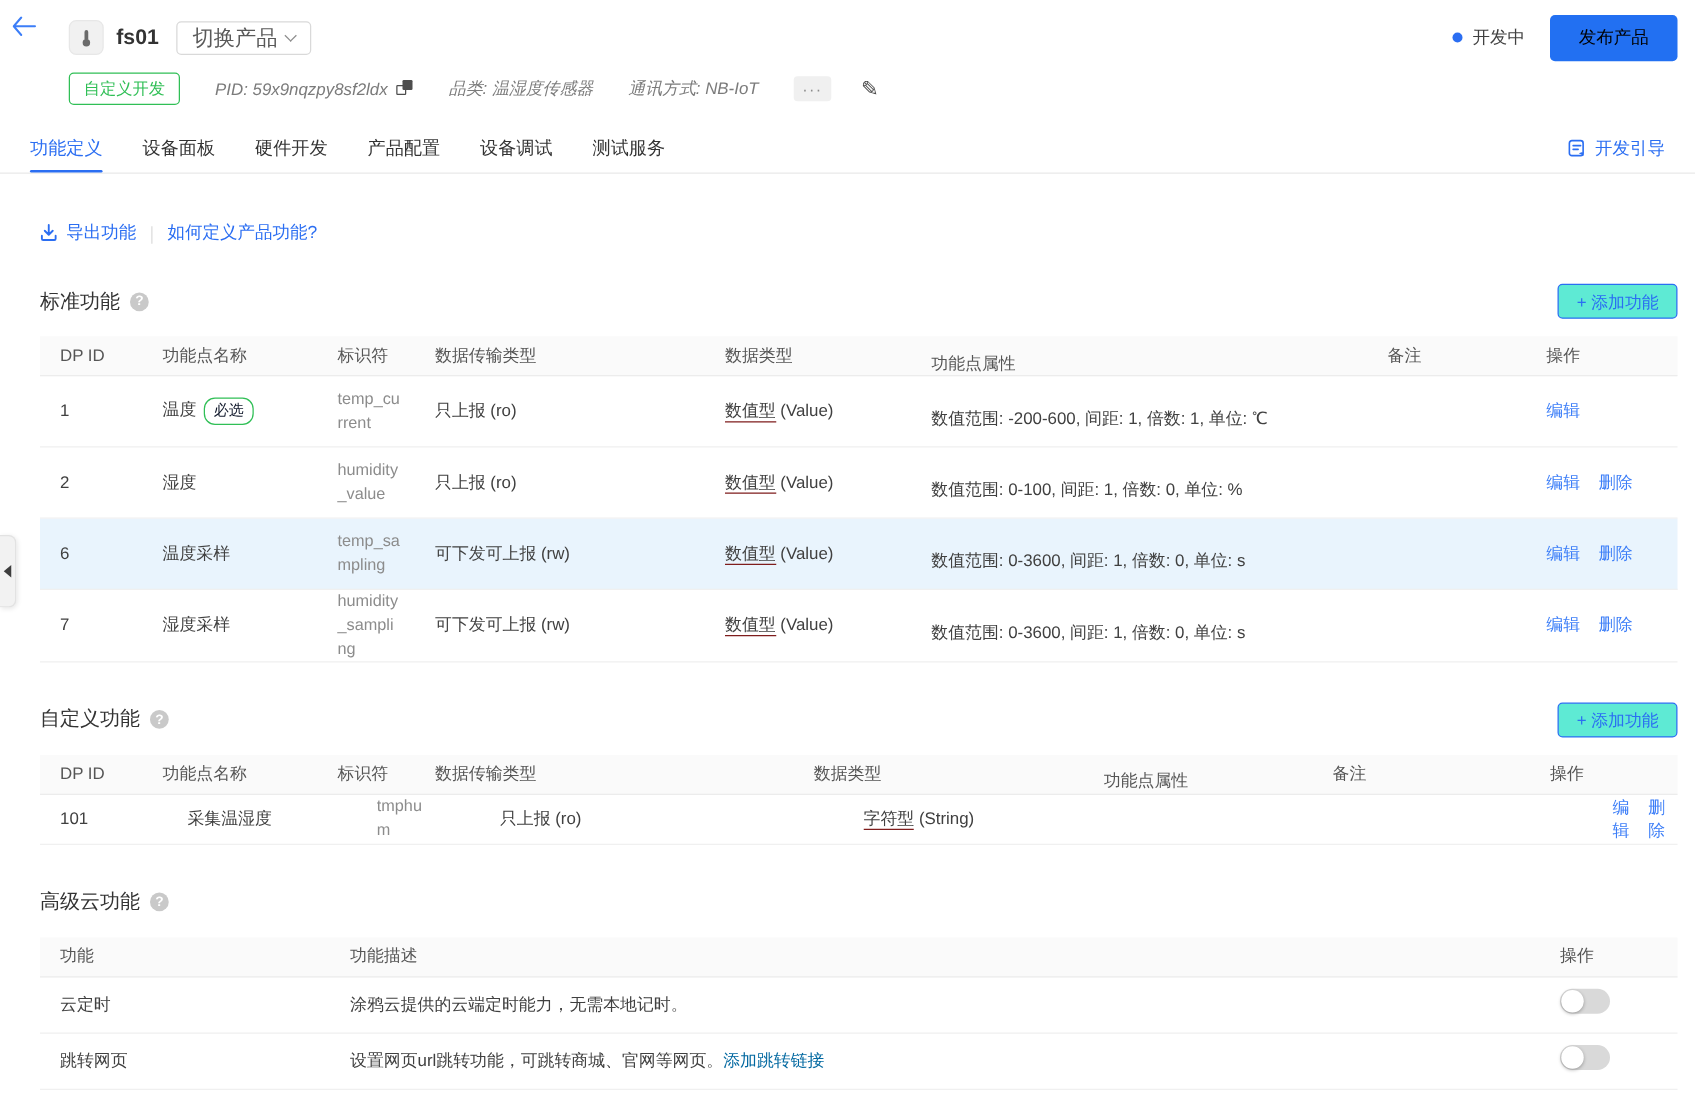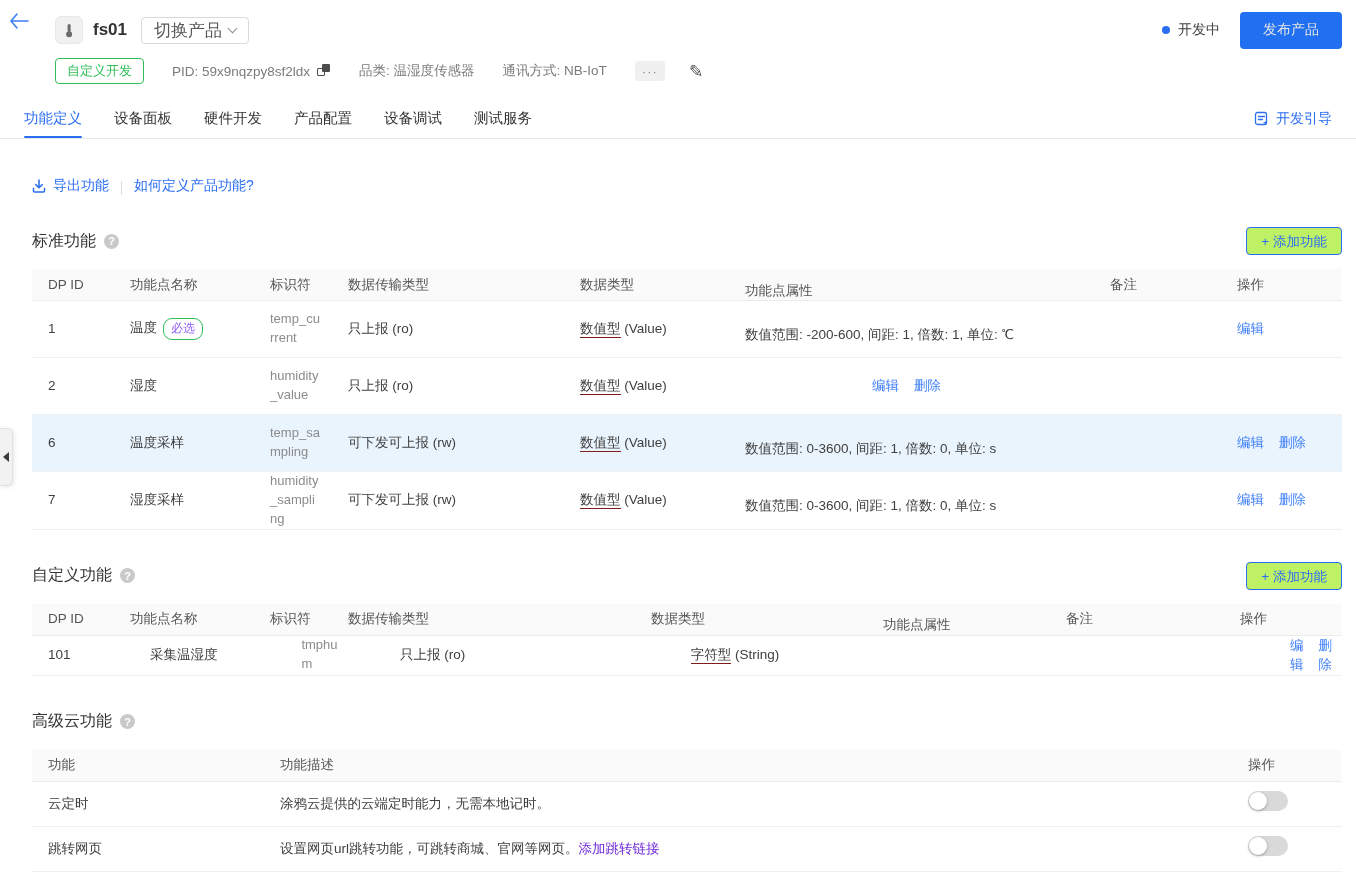--- a/index.html
+++ b/index.html
@@ -24,28 +24,28 @@
                justify-content: center; margin-right: 10px; }
   .prod-name { font-size: 17px; font-weight: bold; color: #333; margin-right: 14px; }
   .switch-btn { border: 1px solid #d9d9d9; background: #fff; border-radius: 4px;
                 height: 27px; padding: 0 12px; font-size: 17px; color: #595959;
                 display: flex; align-items: center; gap: 7px; }
   .caret { width: 7px; height: 7px; border-right: 1.5px solid #8c8c8c;
            border-bottom: 1.5px solid #8c8c8c; transform: rotate(45deg); margin-top: -4px; }
   .header-right { margin-left: auto; display: flex; align-items: center; }
   .status-dot { width: 8px; height: 8px; border-radius: 50%; background: #2b6ef2; margin-right: 8px; }
   .status-text { color: #404040; font-size: 14px; margin-right: 20px; }
-  .publish-btn { background: #2270f2; color: #e5e5e5; border: none; border-radius: 4px;
+  .publish-btn { background: #2270f2; color: #000000; border: none; border-radius: 4px;
                  height: 37px; padding: 0 23px; font-size: 14px; }
 
   .meta-row { display: flex; align-items: center; margin-top: 13px; height: 24px; }
   .tag-green { border: 1px solid #30bf56; color: #30bf56; border-radius: 4px;
                font-size: 13px; padding: 3px 11px; margin-right: 28px; }
   .meta-item { color: #7b7b7b; font-size: 13.5px; display: flex; align-items: flex-start;
-               gap: 7px; margin-right: 28px; }
+               gap: 7px; margin-right: 28px; font-style: italic; }
   .copy-icon { position: relative; width: 14px; height: 14px; display: inline-block; cursor: pointer; }
   .copy-icon .sq1 { position: absolute; left: 0; top: 4px; width: 8px; height: 8px;
                     border: 1.5px solid #4d4d4d; border-radius: 1px; background: #fff; }
   .copy-icon .sq2 { position: absolute; left: 5px; top: 0; width: 8px; height: 8px;
                     background: #4d4d4d; border-radius: 1px; }
   .more-btn { background: #f0f0f0; border: none; border-radius: 3px; height: 20px;
               padding: 0 7px; color: #8c8c8c; font-size: 13px; letter-spacing: 1px; margin-right: 24px; }
   .edit-pencil { color: #4d4d4d; font-size: 17px; cursor: pointer; }
 
   
@@ -65,21 +65,21 @@
   .tool-link { color: #2b6ef2; font-size: 14px; display: flex; align-items: center; gap: 7px; }
   .vdiv { width: 1px; height: 14px; background: #dcdcdc; }
 
   
   .section { margin: 0 14px 0 32px; }
   .section-head { display: flex; align-items: center; margin-top: 32px; margin-bottom: 14px; height: 28px; }
   .section-title { font-size: 16px; color: #333; }
   .help-icon { width: 15px; height: 15px; border-radius: 50%; background: #c9c9c9;
                color: #fff; font-size: 11px; font-weight: bold; display: flex;
                align-items: center; justify-content: center; margin-left: 8px; }
-  .add-btn { margin-left: auto; border: 1px solid #2b6ef2; color: #2b6ef2; background: #bef264;
+  .add-btn { margin-left: auto; border: 1px solid #2b6ef2; color: #2b6ef2; background: #5eead4;
              border-radius: 4px; height: 28px; padding: 5px 14px; font-size: 13.5px; }
 
   .thead { display: flex; background: #fafafa; height: 32px; align-items: center;
            border-bottom: 1px solid #ececec; color: #555; }
   .thead .cell { font-size: 13.5px; color: #555; }
   .trow { display: flex; align-items: center; border-bottom: 1px solid #f0f0f0; min-height: 57px; }
   .trow.highlight { background: #e9f4fd; }
   .cell { padding: 0 10px 0 16px; font-size: 13.5px; color: #404040; line-height: 1.45; }
 
   .col-dpid { width: 82px; }
@@ -92,29 +92,29 @@
   .col-remark { width: 127px; }
   .col-ops { flex: 1; display: flex; gap: 15px; }
 
   .tbl-custom .col-transfer { width: 303px; }
   .tbl-custom .col-dtype { width: 232px; }
   .tbl-custom .col-props { width: 183px; }
   .tbl-custom .col-remark { width: 174px; }
   .tbl-custom .trow { min-height: 39px; gap: 28px; }
 
   .term { border-bottom: 1px solid #7f1d1d; padding-bottom: 1px; }
-  .req-tag { border: 1px solid #30bf56; color: #8b5cf6; border-radius: 9px;
+  .req-tag { border: 1px solid #30bf56; color: #0f172a; border-radius: 9px;
              font-size: 12px; padding: 1px 7px; margin-left: 6px; white-space: nowrap; }
   .op-link { color: #3c7ef8; font-size: 13.5px; }
 
   .c3-name { width: 232px; }
   .c3-desc { flex: 1; }
   .c3-ops { width: 110px; }
   .trow-cloud { height: 45px; display: flex; align-items: center; border-bottom: 1px solid #f0f0f0; }
-  .desc-link { color: #6d28d9; }
+  .desc-link { color: #0369a1; }
 
   .toggle { width: 40px; height: 20px; border-radius: 10px; background: #d9d9d9;
             position: relative; display: inline-block; cursor: pointer; }
   .toggle .knob { position: absolute; left: 1px; top: 1px; width: 18px; height: 18px;
                   border-radius: 50%; background: #fff; box-shadow: 0 1px 3px rgba(0,0,0,.3); }
 
   
   .drawer-handle { position: absolute; left: 0; top: 428px; width: 13px; height: 58px;
                    background: #f2f2f2; border: 1px solid #e2e2e2; border-left: none;
                    border-radius: 0 6px 6px 0; display: flex; align-items: center;
@@ -227,20 +227,21 @@
             <a class="op-link">编辑</a>
           </div>
   </div>
 
   <div class="trow">
     <div class="cell col-dpid tc-dpid">2</div>
     <div class="cell col-name"><span class="nm">湿度</span></div>
     <div class="cell col-ident tc-ident">humidity_value</div>
     <div class="cell col-transfer tc-transfer">只上报 (ro)</div>
     <div class="cell col-dtype"><span class="term">数值型</span><span class="suffix"> (Value)</span></div>
+    <div class="cell col-props tc-props">数值范围: 0-100, 间距: 1, 倍数: 0, 单位: %</div>
     <div class="cell col-remark tc-remark"></div>
     <div class="cell col-ops">
             <a class="op-link">编辑</a>
             <a class="op-link">删除</a>
           </div>
   </div>
 
   <div class="trow highlight">
     <div class="cell col-dpid tc-dpid">6</div>
     <div class="cell col-name"><span class="nm">温度采样</span></div>

